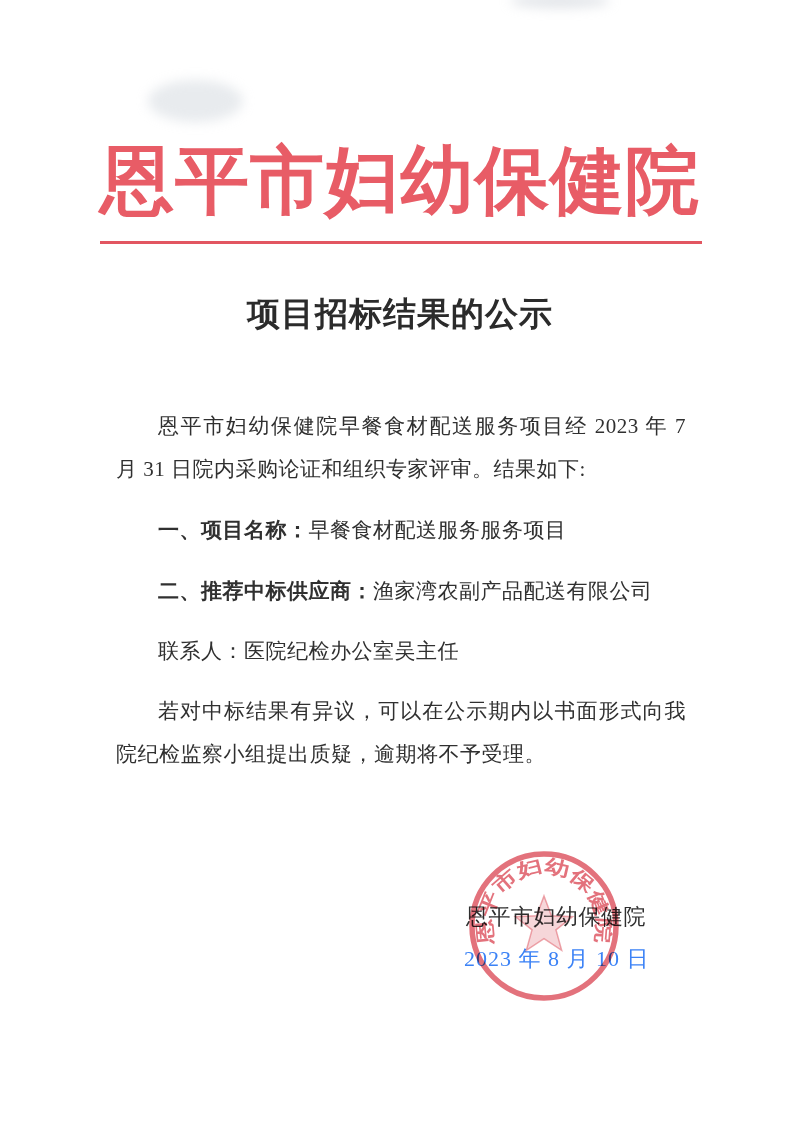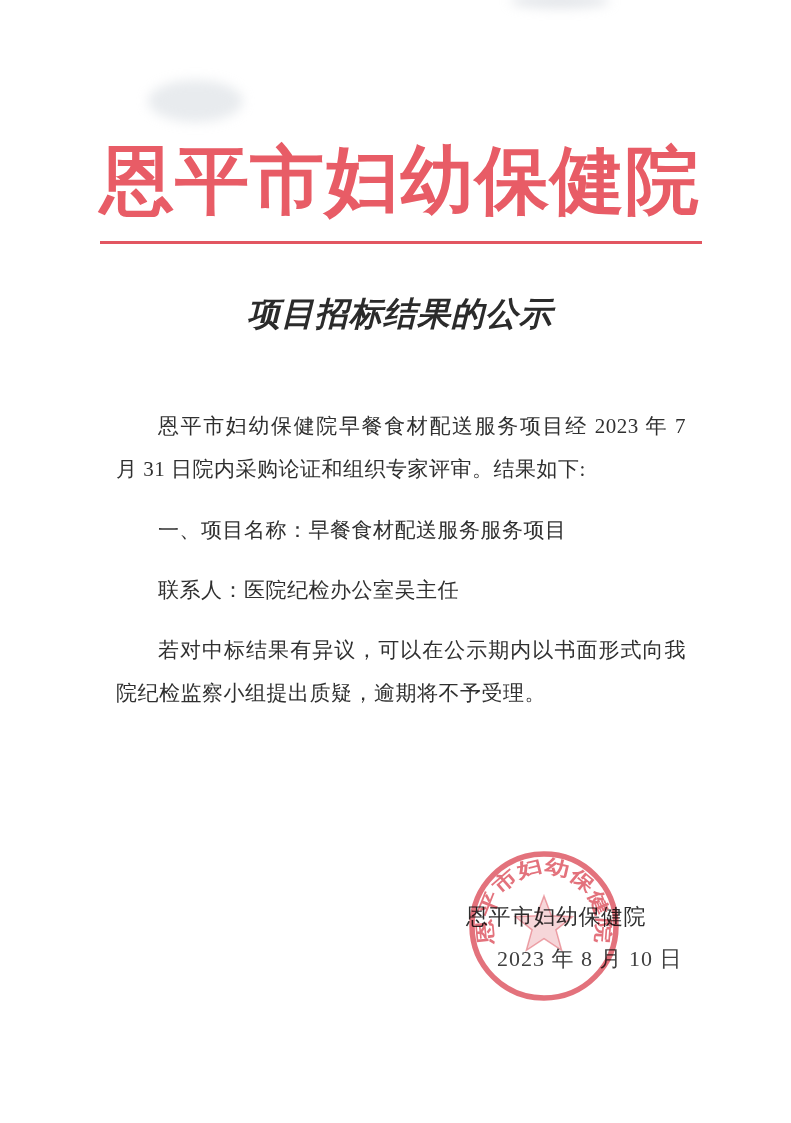--- a/index.html
+++ b/index.html
@@ -51,54 +51,53 @@
   .doc-title {
     position: absolute;
     left: 94px; top: 292px;
     width: 612px;
     text-align: center;
     font-size: 33px;
     font-weight: bold;
     letter-spacing: 1px;
     color: #2b2b2b;
     font-family: "Liberation Sans", sans-serif;
-    font-style: italic;
   }
   .doc-body {
     position: absolute;
     left: 99px; top: 388px;
     width: 604px;
     font-size: 21px;
     line-height: 43px;
     color: #303030;
     letter-spacing: 0.5px;
     text-align: justify;
   }
   .doc-body p {
     margin: 17px;
     text-indent: 2em;
   }
   .doc-body .lead {
-    font-weight: normal;
+    font-weight: bold;
     font-family: "Liberation Sans", sans-serif;
   }
   .signature-org {
     position: absolute;
     left: 466px; top: 902px;
     font-size: 22px;
     letter-spacing: 0.5px;
     color: #2f2f2f;
     white-space: nowrap;
   }
   .signature-date {
     position: absolute;
-    left: 497px; top: 944px;
+    left: 464px; top: 944px;
     font-size: 22px;
     letter-spacing: 1px;
-    color: #404040;
+    color: #3b82f6;
     white-space: nowrap;
   }
   .stamp {
     position: absolute;
     left: 464px; top: 846px;
     width: 160px; height: 160px;
     mix-blend-mode: multiply;
     opacity: 0.85;
     pointer-events: none;
   }
@@ -113,20 +112,21 @@
 
   <div class="letterhead">恩平市妇幼保健院</div>
 
   <div class="letterhead-rule"></div>
 
   <div class="doc-title">项目招标结果的公示</div>
 
   <div class="doc-body" id="doc-body">
       <p><span>恩平市妇幼保健院早餐食材配送服务项目经 2023 年 7 月 31 日院内采购论证和组织专家评审。结果如下:</span></p>
       <p><span class="lead">一、项目名称：</span><span>早餐食材配送服务服务项目</span></p>
+      <p><span class="lead">二、推荐中标供应商：</span><span>渔家湾农副产品配送有限公司</span></p>
       <p><span>联系人：医院纪检办公室吴主任</span></p>
       <p><span>若对中标结果有异议，可以在公示期内以书面形式向我院纪检监察小组提出质疑，逾期将不予受理。</span></p>
     </div>
 
   <div class="signature-org">恩平市妇幼保健院</div>
 
   <div class="signature-date">2023 年 8 月 10 日</div>
 
   <svg class="stamp" viewBox="-80 -80 160 160" xmlns="http://www.w3.org/2000/svg">
 

